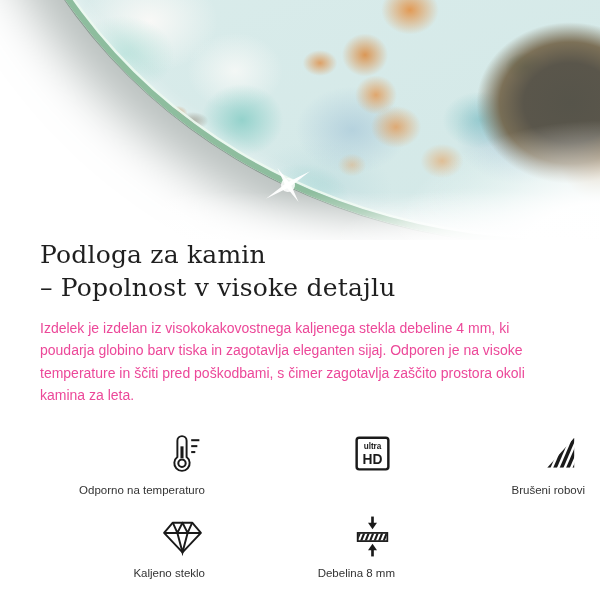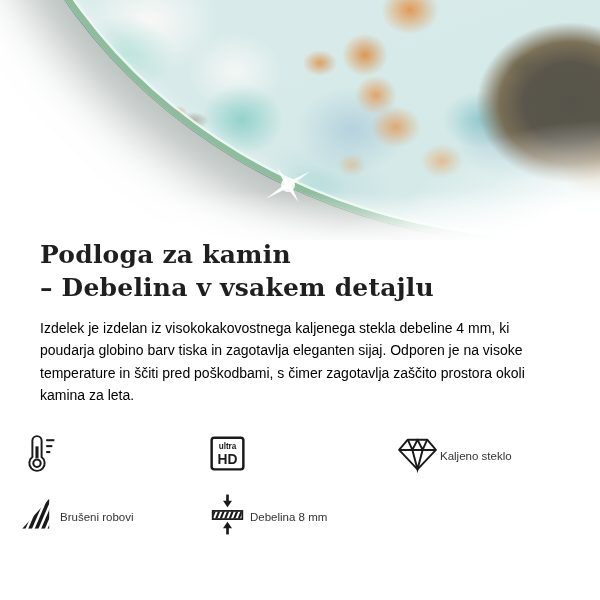--- a/index.html
+++ b/index.html
@@ -53,28 +53,28 @@
   }
   .fade{position:absolute;inset:0;pointer-events:none;background:
       radial-gradient(300px 185px at 600px 250px, rgba(255,255,255,.98) 25%, rgba(255,255,255,0) 70%),
       radial-gradient(250px 140px at 475px 278px, rgba(255,255,255,.9) 18%, rgba(255,255,255,0) 65%),
       linear-gradient(to bottom, rgba(255,255,255,0) 80%, rgba(255,255,255,.85) 100%);}
   .sparkle{position:absolute;left:258px;top:155px;width:60px;height:60px;pointer-events:none;}
 
   
   .content{padding:0 40px;}
   h1{margin:-2px 0 0 0;font-family:"DejaVu Serif","Liberation Serif",serif;
-     font-weight:700;font-size:25px;line-height:33px;color:#1f1f1f;letter-spacing:.2px;}
+     font-weight:400;font-size:25px;line-height:33px;color:#1f1f1f;letter-spacing:.2px;}
   h1 span{display:block;}
-  .desc{margin:13px 0 0 0;width:524px;font-size:14px;line-height:22.4px;color:#000000;}
+  .desc{margin:13px 0 0 0;width:524px;font-size:14px;line-height:22.4px;color:#ec4899;}
 
   
   .features{margin-top:24px;padding:0 15px;display:grid;grid-template-columns:1fr 1fr 1fr;
      row-gap:16px;}
-  .feature{display:flex;flex-direction:row;align-items:center;}
+  .feature{display:flex;flex-direction:column;align-items:flex-end;}
   .feature svg{width:45px;height:45px;display:block;}
   .flabel{margin-top:7px;font-size:11.5px;line-height:15px;color:#333;}
   .ic{stroke:#1a1a1a;fill:none;stroke-width:1.9;}
 </style>
 </head>
 <body>
 
 <div class="page">
 
   <div class="photo">
@@ -84,75 +84,76 @@
       <g transform="translate(30,30) rotate(-32)">
         <circle r="7" fill="rgba(255,255,255,.85)"></circle>
         <path d="M0,-20 L2.4,-2.4 L26,0 L2.4,2.4 L0,20 L-2.4,2.4 L-26,0 L-2.4,-2.4 Z" fill="#ffffff" opacity="0.95"></path>
       </g>
     </svg>
   </div>
 
   <div class="content">
     <h1>
       <span>Podloga za kamin</span>
-      <span>– Debelina v vsakem detajlu</span>
+      <span>– Popolnost v visoke detajlu</span>
     </h1>
     <p class="desc">Izdelek je izdelan iz visokokakovostnega kaljenega stekla debeline 4 mm, ki poudarja globino barv tiska in zagotavlja eleganten sijaj. Odporen je na visoke temperature in ščiti pred poškodbami, s čimer zagotavlja zaščito prostora okoli kamina za leta.</p>
   </div>
 
   <div class="features">
 
     <div class="feature">
       <svg viewBox="0 0 44 44">
         <path class="ic" d="M17,25.5 L17,9.5 A4.5,4.5 0 0 1 26,9.5 L26,25.5 A7.5,7.5 0 1 1 17,25.5 Z"></path>
         <line class="ic" x1="21.5" y1="15" x2="21.5" y2="26.5" style="stroke-width:3"></line>
         <circle class="ic" cx="21.5" cy="31.5" r="3.6" style="stroke-width:2"></circle>
         <line class="ic" x1="30.5" y1="9" x2="38.5" y2="9" style="stroke-width:2"></line>
         <line class="ic" x1="30.5" y1="14.8" x2="36.5" y2="14.8" style="stroke-width:2"></line>
         <line class="ic" x1="30.5" y1="20.6" x2="34.5" y2="20.6" style="stroke-width:2"></line>
       </svg>
+      <div class="flabel">Odporno na temperaturo</div>
     </div>
 
     <div class="feature">
       <svg viewBox="0 0 44 44">
         <rect class="ic" x="6.5" y="6.5" width="31" height="31" rx="2.5" style="stroke-width:2.4"></rect>
         <text x="22" y="18" text-anchor="middle" font-size="8" font-weight="bold" fill="#1a1a1a" font-family="Liberation Sans, sans-serif">ultra</text>
         <text x="22" y="32" text-anchor="middle" font-size="13.5" font-weight="bold" fill="#1a1a1a" font-family="Liberation Sans, sans-serif">HD</text>
       </svg>
 
     </div>
 
-
-    <div class="feature">
-      <svg viewBox="0 0 44 44">
-        <path class="ic" d="M12.5,8.5 H31.5 L40,18.5 L22,37.5 L4,18.5 Z" stroke-linejoin="round"></path>
-        <path class="ic" d="M4,18.5 H40"></path>
-        <path class="ic" d="M12.5,8.5 L17,18.5 L22,8.5 L27,18.5 L31.5,8.5" stroke-linejoin="round"></path>
-        <path class="ic" d="M17,18.5 L22,37.5 L27,18.5"></path>
-      </svg>
-      <div class="flabel">Kaljeno steklo</div>
-    </div>
 
     <div class="feature">
       <svg viewBox="0 0 44 44">
         <defs>
             <clipPath id="triClip">
               <path d="M7,36 L33.5,6.5 L33.5,36 Z"></path>
             </clipPath>
           </defs>
         <g clip-path="url(#triClip)" stroke="#1a1a1a" stroke-width="3.4">
           <line x1="0" y1="41" x2="15" y2="6"></line>
           <line x1="6.3" y1="41" x2="21.3" y2="6"></line>
           <line x1="12.6" y1="41" x2="27.6" y2="6"></line>
           <line x1="18.9" y1="41" x2="33.9" y2="6"></line>
           <line x1="25.2" y1="41" x2="40.2" y2="6"></line>
           <line x1="31.5" y1="41" x2="46.5" y2="6"></line>
         </g>
       </svg>
       <div class="flabel">Brušeni robovi</div>
+    </div>
+
+    <div class="feature">
+      <svg viewBox="0 0 44 44">
+        <path class="ic" d="M12.5,8.5 H31.5 L40,18.5 L22,37.5 L4,18.5 Z" stroke-linejoin="round"></path>
+        <path class="ic" d="M4,18.5 H40"></path>
+        <path class="ic" d="M12.5,8.5 L17,18.5 L22,8.5 L27,18.5 L31.5,8.5" stroke-linejoin="round"></path>
+        <path class="ic" d="M17,18.5 L22,37.5 L27,18.5"></path>
+      </svg>
+      <div class="flabel">Kaljeno steklo</div>
     </div>
 
     <div class="feature">
       <svg viewBox="0 0 44 44">
         <defs>
             <clipPath id="barClip">
               <rect x="8" y="19" width="28" height="7"></rect>
             </clipPath>
           </defs>
         <rect class="ic" x="7.5" y="18.5" width="29" height="8" style="stroke-width:1.7"></rect>

